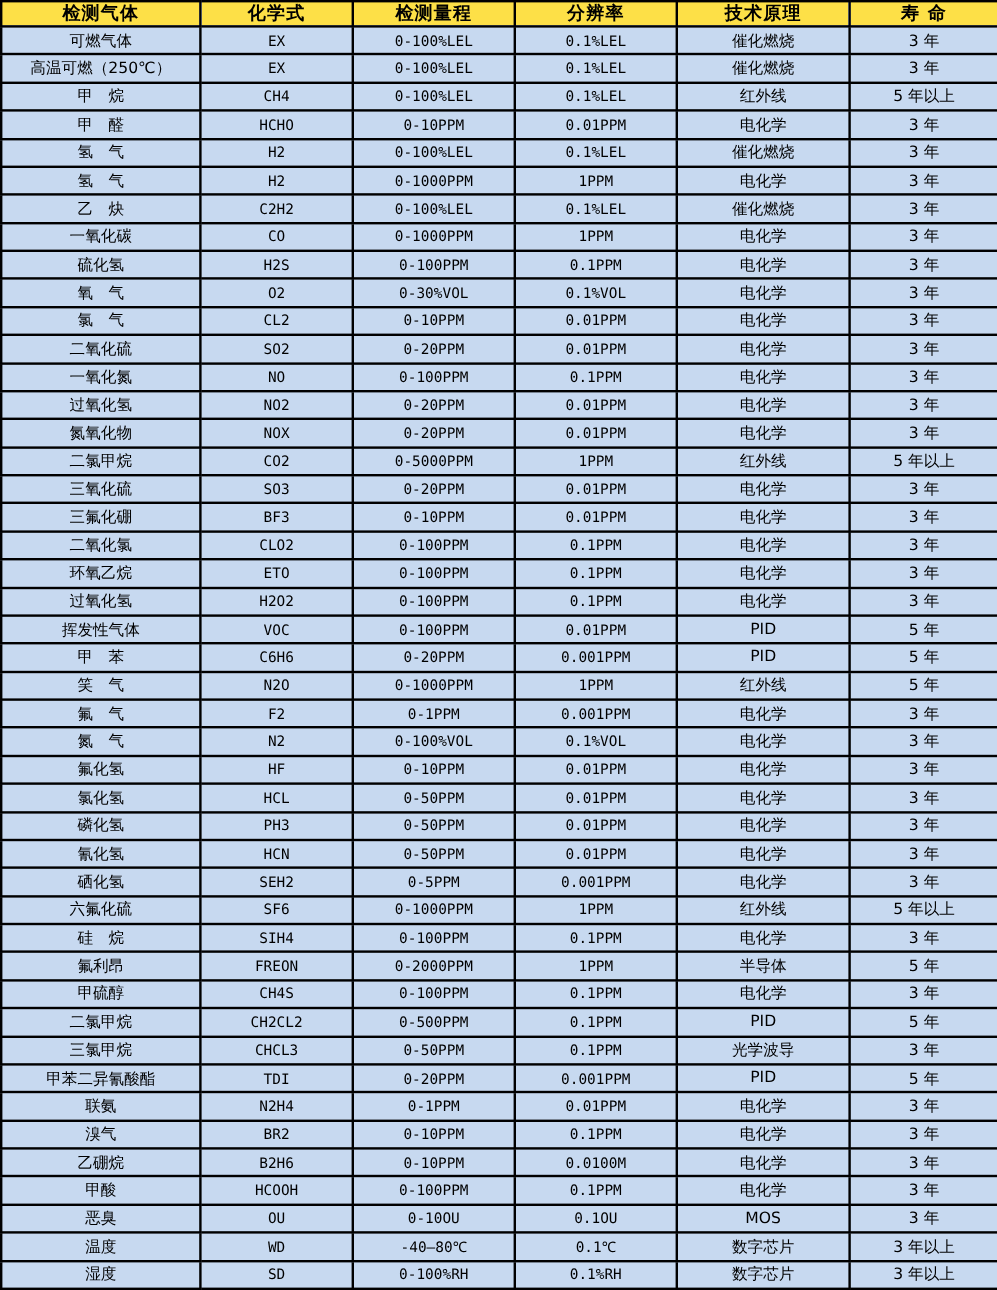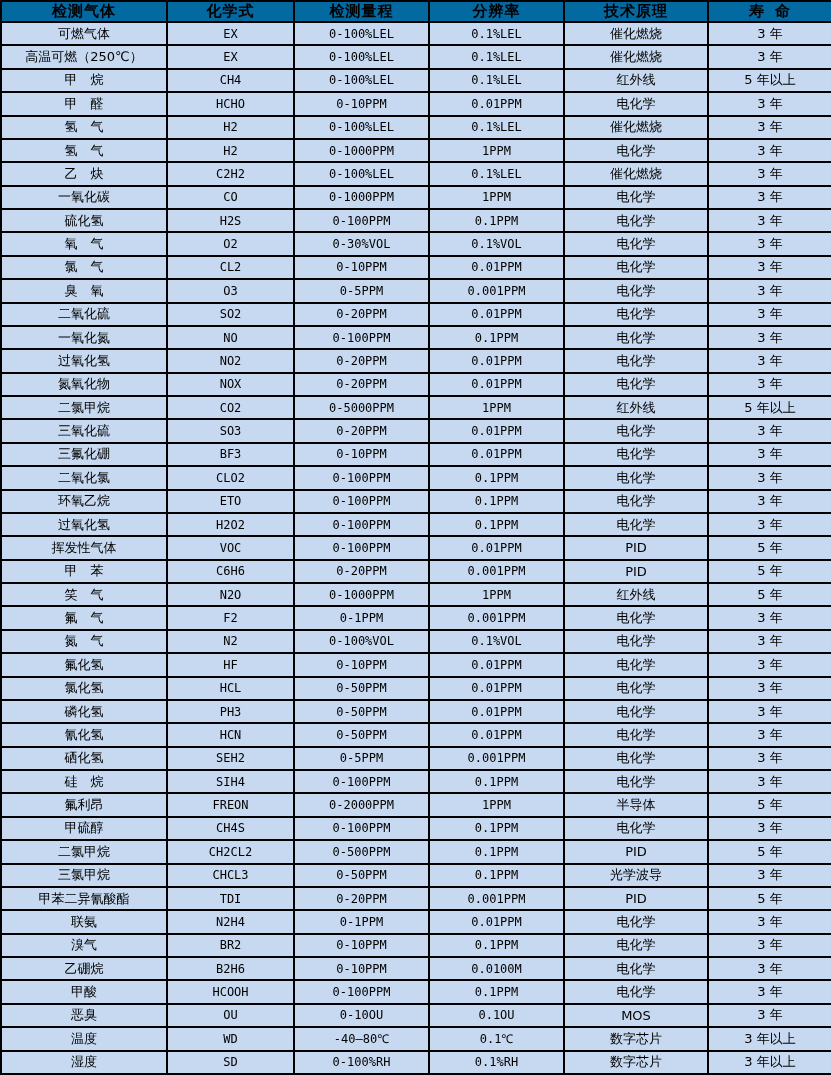--- a/index.html
+++ b/index.html
@@ -18,25 +18,24 @@
   #gas-table th, #gas-table td {
     border: 2px solid #000000;
     padding: 0;
     text-align: center;
     vertical-align: middle;
     color: #000000;
     overflow: hidden;
     white-space: nowrap;
   }
   #gas-table th {
-    background: #0369a1;
+    background: #fde047;
     font-size: 15px;
     font-weight: bold;
     letter-spacing: 1px;
-    font-family: Liberation Mono, monospace;
   }
   #gas-table td {
     background: #c7d9f0;
     font-size: 13px;
   }
   #gas-table td.latin {
     font-family: "DejaVu Sans Mono", "Liberation Mono", monospace;
     font-size: 12px;
   }
 </style>
@@ -145,28 +144,20 @@
       </tr>
       <tr>
         <td>氯　气</td>
         <td class="latin">CL2</td>
         <td class="latin">0-10PPM</td>
         <td class="latin">0.01PPM</td>
         <td>电化学</td>
         <td>3 年</td>
       </tr>
       <tr>
-        <td>臭　氧</td>
-        <td class="latin">O3</td>
-        <td class="latin">0-5PPM</td>
-        <td class="latin">0.001PPM</td>
-        <td>电化学</td>
-        <td>3 年</td>
-      </tr>
-      <tr>
         <td>二氧化硫</td>
         <td class="latin">SO2</td>
         <td class="latin">0-20PPM</td>
         <td class="latin">0.01PPM</td>
         <td>电化学</td>
         <td>3 年</td>
       </tr>
       <tr>
         <td>一氧化氮</td>
         <td class="latin">NO</td>
@@ -311,20 +302,28 @@
         <td>电化学</td>
         <td>3 年</td>
       </tr>
       <tr>
         <td>硒化氢</td>
         <td class="latin">SEH2</td>
         <td class="latin">0-5PPM</td>
         <td class="latin">0.001PPM</td>
         <td>电化学</td>
         <td>3 年</td>
+      </tr>
+      <tr>
+        <td>六氟化硫</td>
+        <td class="latin">SF6</td>
+        <td class="latin">0-1000PPM</td>
+        <td class="latin">1PPM</td>
+        <td>红外线</td>
+        <td>5 年以上</td>
       </tr>
       <tr>
         <td>硅　烷</td>
         <td class="latin">SIH4</td>
         <td class="latin">0-100PPM</td>
         <td class="latin">0.1PPM</td>
         <td>电化学</td>
         <td>3 年</td>
       </tr>
       <tr>

